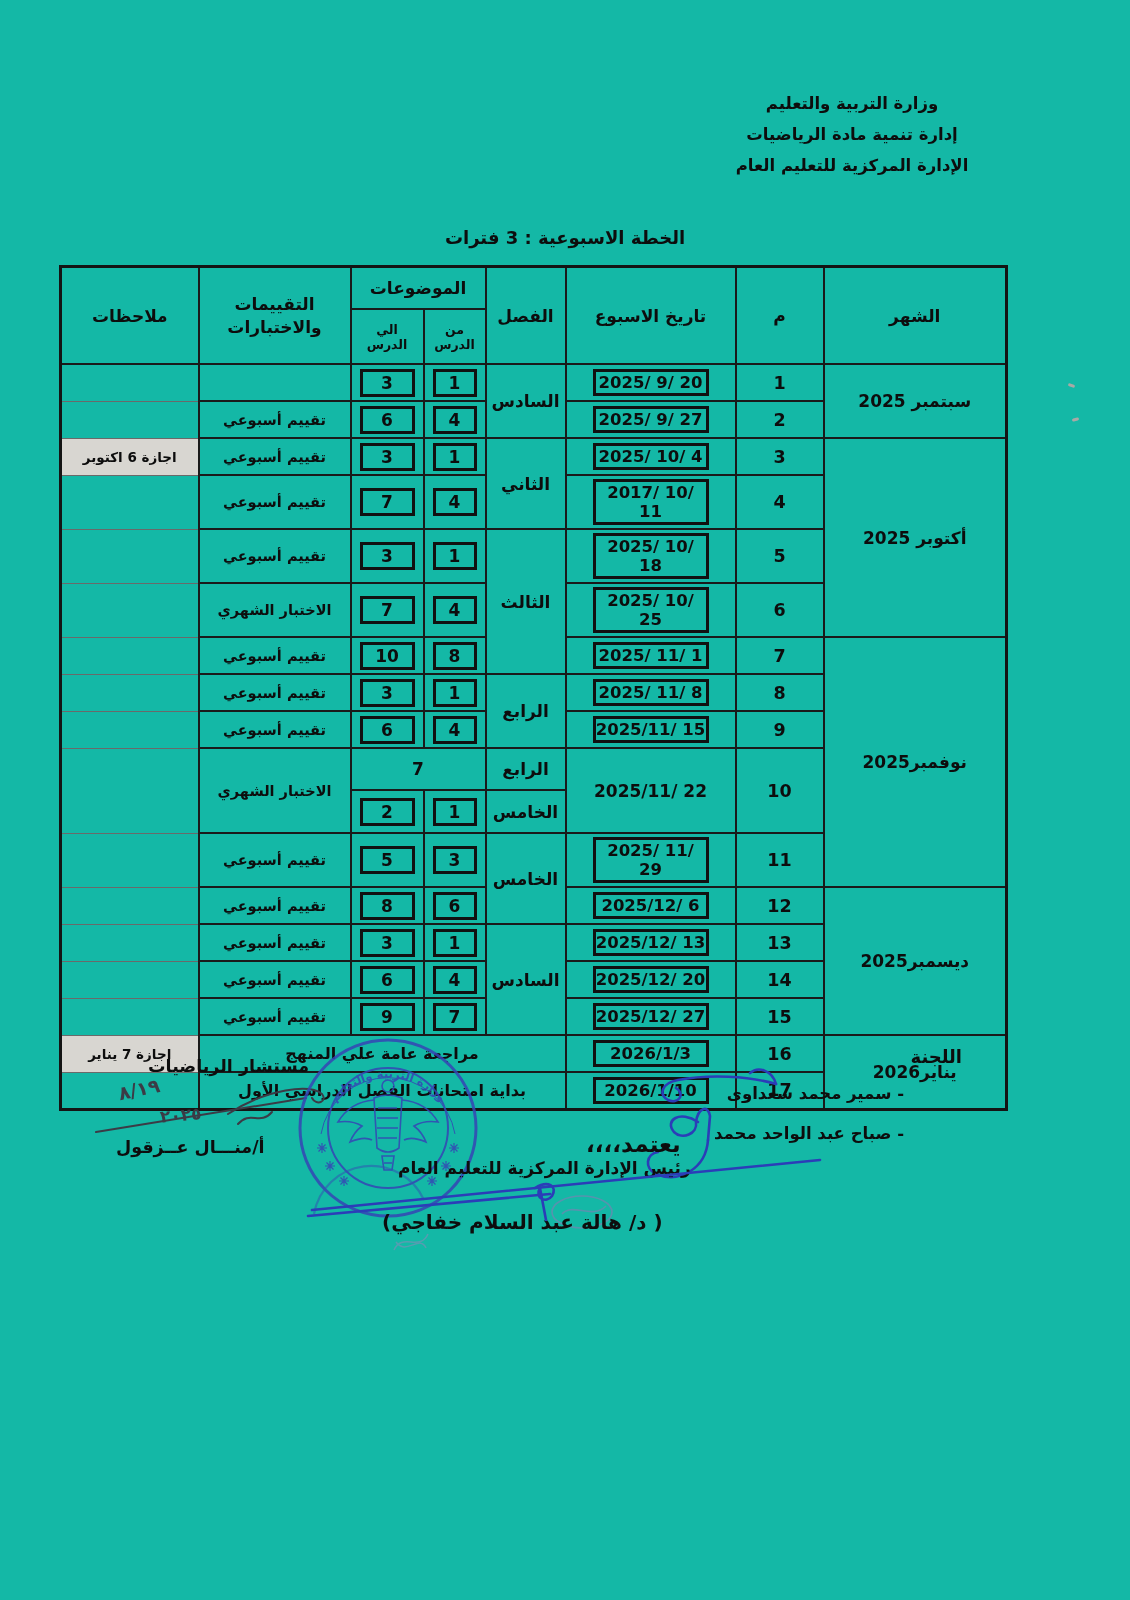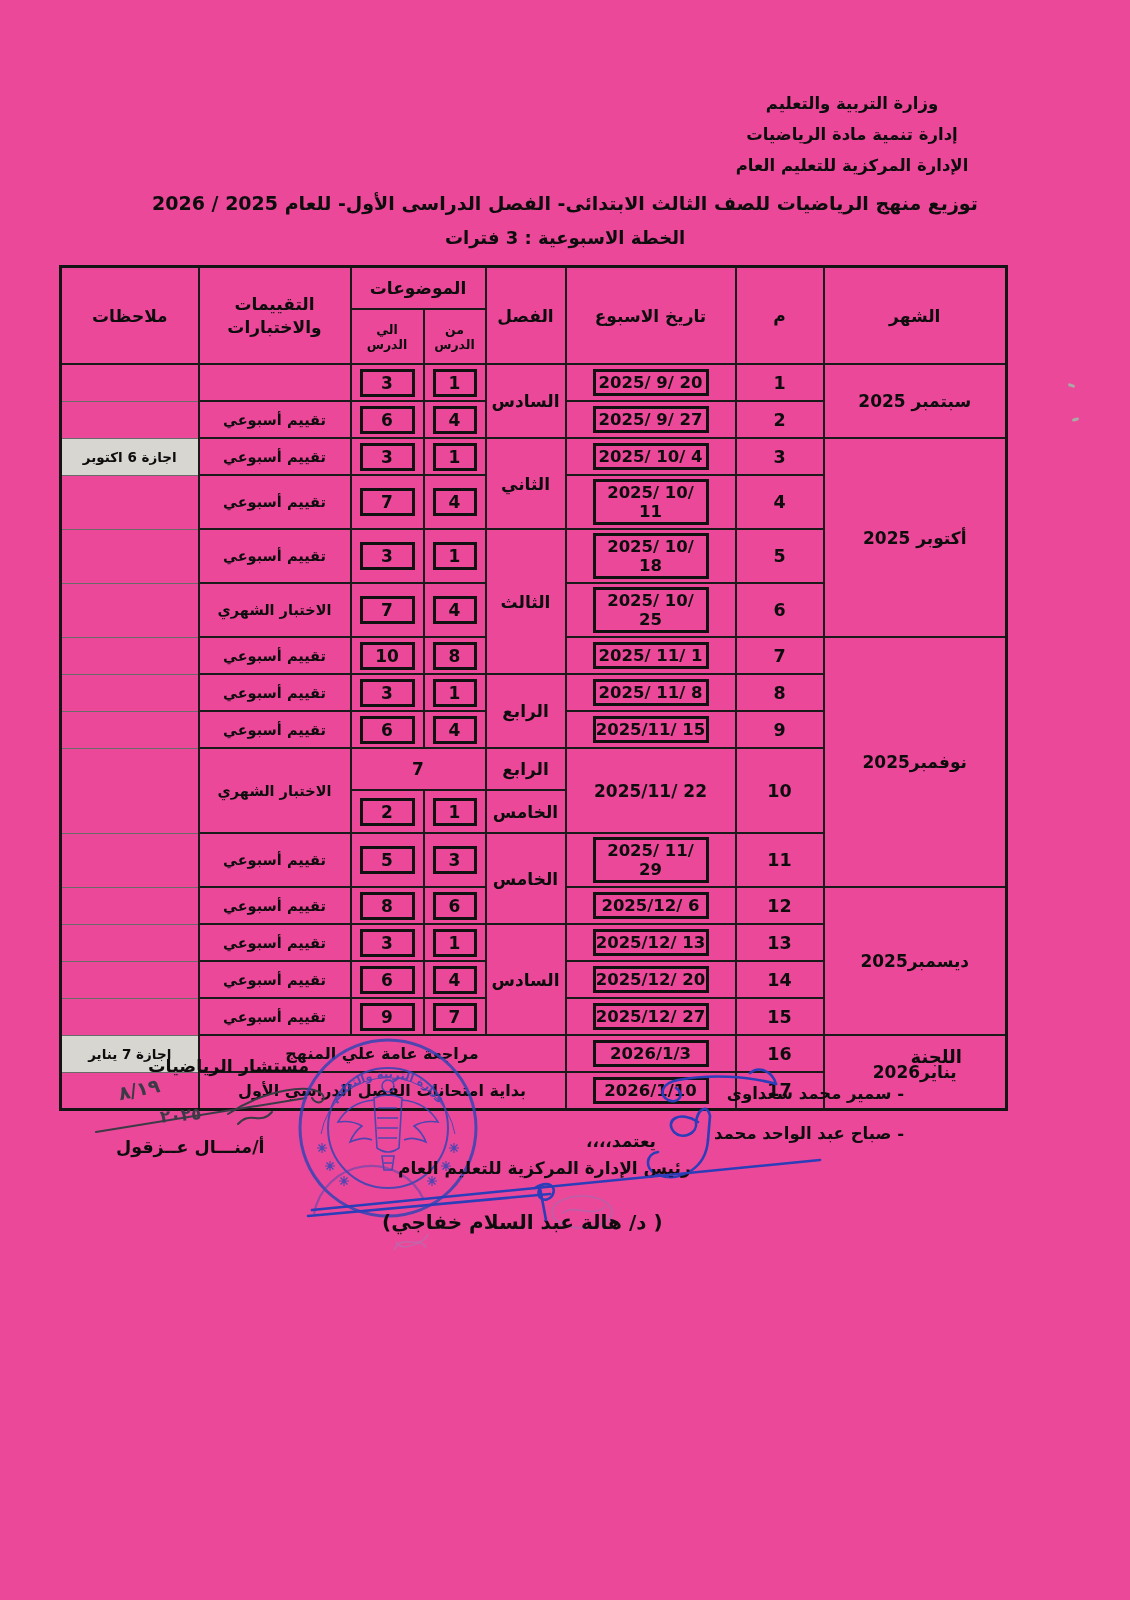--- a/index.html
+++ b/index.html
@@ -1,16 +1,16 @@
 <!DOCTYPE html>
 <html lang="ar" dir="rtl"><head>
 <meta charset="utf-8">
 <style>
   html,body{margin:0;padding:0;background:#e8e8e6;}
-  .page{position:relative;width:1130px;height:1600px;margin:0 auto;background:#ec4899;
+  .page{position:relative;width:1130px;height:1600px;margin:0 auto;background:#14b8a6;
         font-family:"DejaVu Sans",sans-serif;color:#0d0d0d;direction:rtl;overflow:hidden;}
   
   .org-lines{position:absolute;top:88px;right:128px;width:300px;text-align:center;
              font-weight:bold;font-size:16.5px;line-height:31px;}
   .doc-title{position:absolute;top:192px;left:60px;right:60px;text-align:center;
              font-weight:bold;font-size:19px;}
   .doc-subtitle{position:absolute;top:227px;left:60px;right:60px;text-align:center;
              font-weight:bold;font-size:18px;}
   
   table.sched{position:absolute;top:265px;right:122px;width:946px;border-collapse:collapse;
@@ -33,21 +33,21 @@
   td.c-note.hl{background:#d8d6d1;}
   .datebox{direction:ltr;unicode-bidi:isolate;display:block;margin:3px 24px;
            border:3px solid #111;padding:1px 0;font-size:16.5px;}
   .numbox{display:block;margin:3px 6px;border:3px solid #111;padding:1px 0;font-size:17px;}
   td.plain{direction:ltr;unicode-bidi:isolate;font-size:17px;}
   
   .abs{position:absolute;font-weight:bold;white-space:nowrap;}
   .committee-title{top:1046px;right:168px;font-size:18px;}
   .member-1{top:1084px;right:226px;font-size:16.5px;}
   .member-2{top:1124px;right:226px;font-size:16.5px;}
-  .approve-word{top:1131px;left:586px;font-size:17px;}
+  .approve-word{top:1131px;left:586px;font-size:23px;}
   .approver-title{top:1158px;left:398px;font-size:17px;z-index:4;}
   .approver-name{top:1210px;left:382px;font-size:20px;z-index:4;}
   .advisor-title{top:1056px;left:148px;font-size:17.5px;}
   .advisor-name{top:1137px;left:116px;font-size:17.5px;}
   .hw{color:#3b3b46;font-weight:bold;z-index:3;}
   .hw-1{top:1078px;left:118px;font-size:19px;transform:rotate(-12deg);}
   .hw-2{top:1105px;left:160px;font-size:17px;transform:rotate(-5deg);}
   svg.sig,svg.stamp,svg.residue{position:absolute;}
   .speck{position:absolute;width:7px;height:3px;background:#a9a9a5;border-radius:2px;}
   .speck-1{left:1068px;top:384px;transform:rotate(20deg);}
@@ -56,21 +56,20 @@
 </head>
 <body>
 
 <div class="page">
 
   <div class="org-lines">
     <div>وزارة التربية والتعليم</div>
     <div>إدارة تنمية مادة الرياضيات</div>
     <div>الإدارة المركزية للتعليم العام</div>
   </div>
-  <div class="doc-title">توزيع منهج الرياضيات للصف الثالث الابتدائى- الفصل الدراسى الأول- للعام 2025 / 2026</div>
   <div class="doc-subtitle">الخطة الاسبوعية : 3 فترات</div>
 
   <table class="sched">
     <colgroup>
       <col style="width:183px">
         <col style="width:88px">
         <col style="width:170px">
         <col style="width:80px">
       <col style="width:62px">
         <col style="width:73px">
@@ -138,21 +137,21 @@
           </td>
           <td class="c-lesson">
             <div class="numbox">3</div>
           </td>
           <td class="c-assess">تقييم أسبوعي</td>
           <td class="c-note hl">اجازة 6 اكتوبر</td>
         </tr>
         <tr>
           <td class="c-serial">4</td>
           <td class="c-date">
-            <div class="datebox">2025/ 10/ 11</div>
+            <div class="datebox">2017/ 10/ 11</div>
           </td>
           <td class="c-lesson">
             <div class="numbox">4</div>
           </td>
           <td class="c-lesson">
             <div class="numbox">7</div>
           </td>
           <td class="c-assess">تقييم أسبوعي</td>
           <td class="c-note"></td>
         </tr>

